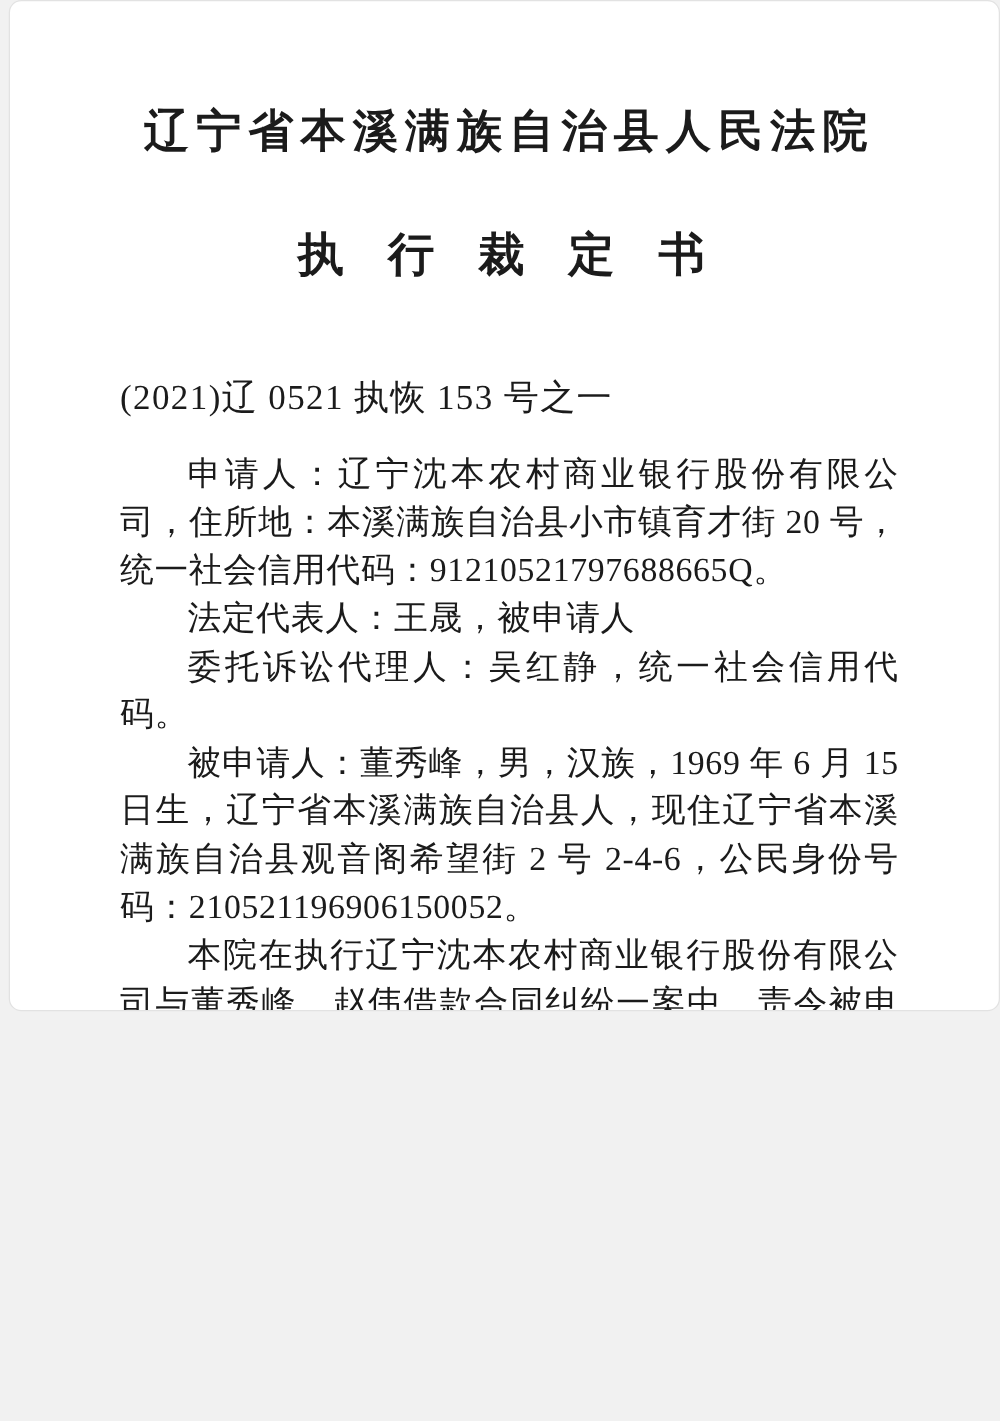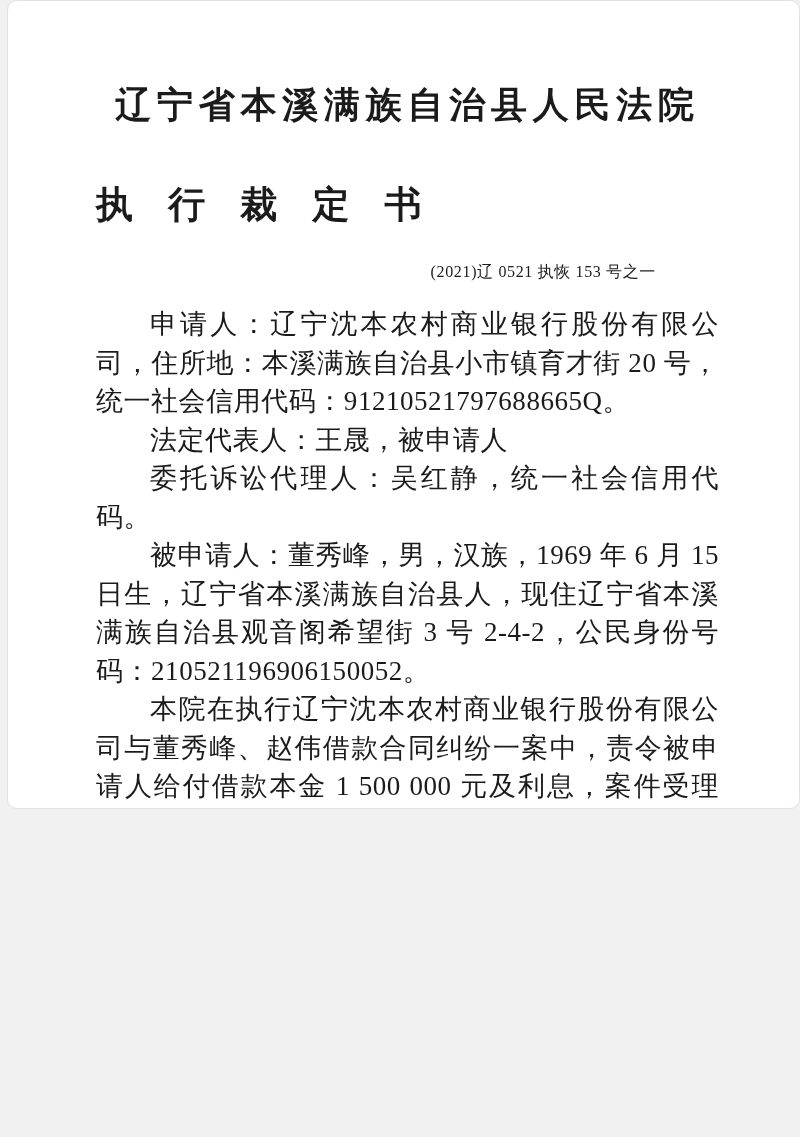--- a/index.html
+++ b/index.html
@@ -39,33 +39,33 @@
     text-align: center;
     font-size: 36px;
     font-weight: bold;
     letter-spacing: 0.16em;
     line-height: 1.15;
     white-space: nowrap;
     margin-bottom: 60px;
   }
 
   .doc-title {
-    text-align: left;
+    text-align: center;
     font-size: 37px;
     font-weight: bold;
     letter-spacing: 0.35em;
     line-height: 1.05;
     white-space: nowrap;
-    margin-bottom: 37px;
+    margin-bottom: 76px;
   }
 
   .case-number {
-    text-align: right;
+    text-align: left;
     padding-right: 63px;
-    font-size: 16px;
+    font-size: 28px;
     line-height: 1.3;
     margin-bottom: 22px;
     letter-spacing: 0.04em;
   }
 
   .body-text p {
     font-size: 27px;
     line-height: 38.5px;
     text-align: justify;
     text-indent: 2em;
@@ -83,19 +83,19 @@
       <div class="court-title">辽宁省本溪满族自治县人民法院</div>
 
       <div class="doc-title">执 行 裁 定 书</div>
 
       <div class="case-number">(2021)辽 0521 执恢 153 号之一</div>
 
       <div class="body-text">
           <p>申请人：辽宁沈本农村商业银行股份有限公司，住所地：本溪满族自治县小市镇育才街 20 号，统一社会信用代码：91210521797688665Q。</p>
           <p>法定代表人：王晟，被申请人</p>
           <p>委托诉讼代理人：吴红静，统一社会信用代码。</p>
-          <p>被申请人：董秀峰，男，汉族，1969 年 6 月 15 日生，辽宁省本溪满族自治县人，现住辽宁省本溪满族自治县观音阁希望街 3 号 2-4-2，公民身份号码：210521196906150052。</p>
+          <p>被申请人：董秀峰，男，汉族，1969 年 6 月 15 日生，辽宁省本溪满族自治县人，现住辽宁省本溪满族自治县观音阁希望街 2 号 2-4-6，公民身份号码：210521196906150052。</p>
           <p>本院在执行辽宁沈本农村商业银行股份有限公司与董秀峰、赵伟借款合同纠纷一案中，责令被申请人给付借款本金 1 500 000 元及利息，案件受理费 9 150 元，执行费 17 666 元，但被申请人至今未履行生效法律文书确定的义务。依申请人申请，依法评估拍卖了被申请人董秀峰、赵伟共有的位于本溪满族自治县丰泽园 2#-06，房权证私字第 46391 号，面积 187.25 平方米商业用房。2021 年 11 月 19 日，上述房</p>
         </div>
 
     </div>
   </div>
 </div>
 
 </body></html>

